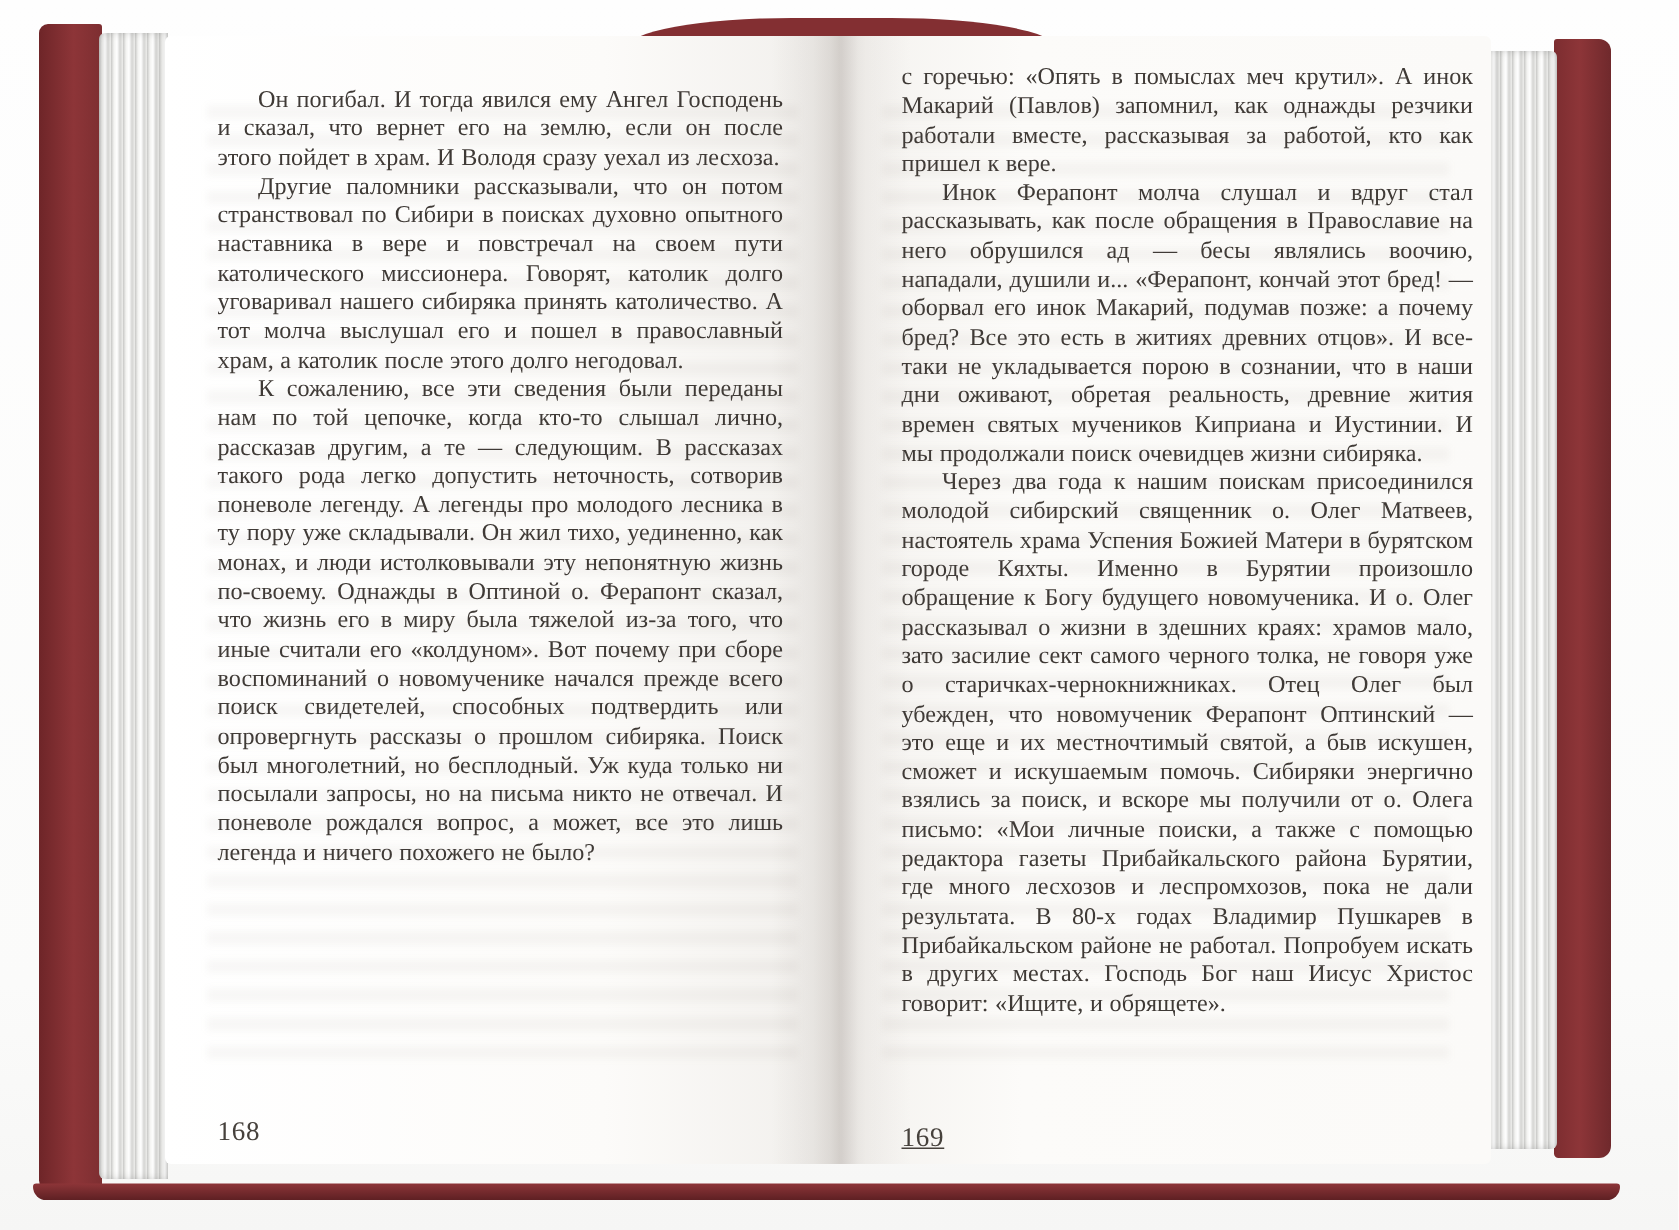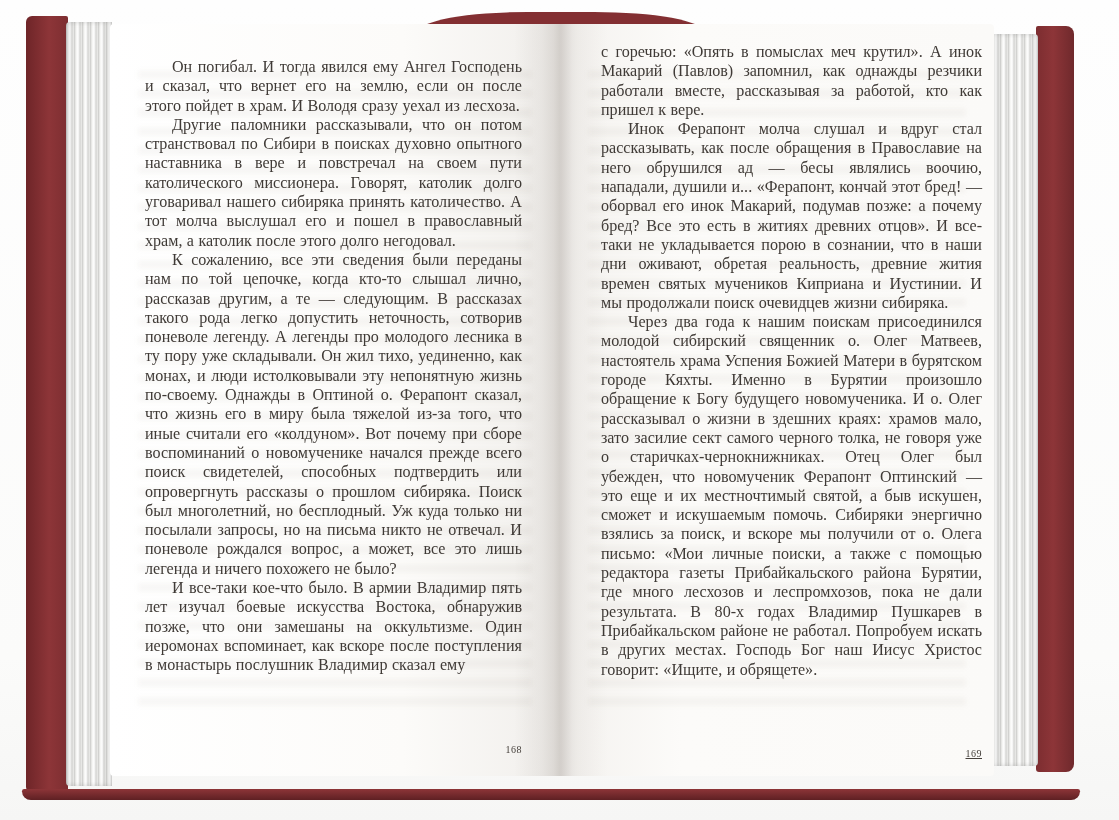--- a/index.html
+++ b/index.html
@@ -76,21 +76,21 @@
   .text {
     position:absolute; color:#3f3a36; font-size:16.1px; line-height:19.3px;
     text-align:justify; hyphens:auto; -webkit-hyphens:auto; word-spacing:0.4px;
   }
   .text-left  { left:145px; top:57px; width:377px; }
   .text-right { left:601px; top:42px; width:381px; }
   .text p { margin:0; text-indent:27px; }
   .text p.noindent { text-indent:0; }
 
   .pagenum {
-    position:absolute; font-size:10px; color:#46413c; text-align:right;
+    position:absolute; font-size:18px; color:#46413c; text-align:left;
     letter-spacing:0.5px;
   }
   .pagenum-left  { left:145px; top:744px; width:377px; }
   .pagenum-right { left:601px; top:748px; width:381px;text-decoration:underline; }
 </style>
 </head>
 <body>
 
 <div class="scene">
 
@@ -103,21 +103,20 @@
   <div class="edges edges-right"></div>
 
   <div class="page page-left"></div>
   <div class="page page-right"></div>
   <div class="gutter"></div>
 
   <div class="text text-left">
       <p>Он погибал. И тогда явился ему Ангел Господень и сказал, что вернет его на землю, если он после этого пойдет в храм. И Володя сразу уехал из лесхоза.</p>
       <p>Другие паломники рассказывали, что он потом странствовал по Сибири в поисках духовно опытного наставника в вере и повстречал на своем пути католического миссионера. Говорят, католик долго уговаривал нашего сибиряка принять католичество. А тот молча выслушал его и пошел в православный храм, а католик после этого долго негодовал.</p>
       <p>К сожалению, все эти сведения были переданы нам по той цепочке, когда кто-то слышал лично, рассказав другим, а те — следующим. В рассказах такого рода легко допустить неточность, сотворив поневоле легенду. А легенды про молодого лесника в ту пору уже складывали. Он жил тихо, уединенно, как монах, и люди истолковывали эту непонятную жизнь по-своему. Однажды в Оптиной о. Ферапонт сказал, что жизнь его в миру была тяжелой из-за того, что иные считали его «колдуном». Вот почему при сборе воспоминаний о новомученике начался прежде всего поиск свидетелей, способных подтвердить или опровергнуть рассказы о прошлом сибиряка. Поиск был многолетний, но бесплодный. Уж куда только ни посылали запросы, но на письма никто не отвечал. И поневоле рождался вопрос, а может, все это лишь легенда и ничего похожего не было?</p>
-      <p>И все-таки кое-что было. В армии Владимир пять лет изучал боевые искусства Востока, обнаружив позже, что они замешаны на оккультизме. Один иеромонах вспоминает, как вскоре после поступления в монастырь послушник Владимир сказал ему</p>
     </div>
 
   <div class="text text-right">
       <p class="noindent">с горечью: «Опять в помыслах меч крутил». А инок Макарий (Павлов) запомнил, как однажды резчики работали вместе, рассказывая за работой, кто как пришел к вере.</p>
       <p>Инок Ферапонт молча слушал и вдруг стал рассказывать, как после обращения в Православие на него обрушился ад — бесы являлись воочию, нападали, душили и... «Ферапонт, кончай этот бред! — оборвал его инок Макарий, подумав позже: а почему бред? Все это есть в житиях древних отцов». И все-таки не укладывается порою в сознании, что в наши дни оживают, обретая реальность, древние жития времен святых мучеников Киприана и Иустинии. И мы продолжали поиск очевидцев жизни сибиряка.</p>
       <p>Через два года к нашим поискам присоединился молодой сибирский священник о. Олег Матвеев, настоятель храма Успения Божией Матери в бурятском городе Кяхты. Именно в Бурятии произошло обращение к Богу будущего новомученика. И о. Олег рассказывал о жизни в здешних краях: храмов мало, зато засилие сект самого черного толка, не говоря уже о старичках-чернокнижниках. Отец Олег был убежден, что новомученик Ферапонт Оптинский — это еще и их местночтимый святой, а быв искушен, сможет и искушаемым помочь. Сибиряки энергично взялись за поиск, и вскоре мы получили от о. Олега письмо: «Мои личные поиски, а также с помощью редактора газеты Прибайкальского района Бурятии, где много лесхозов и леспромхозов, пока не дали результата. В 80-х годах Владимир Пушкарев в Прибайкальском районе не работал. Попробуем искать в других местах. Господь Бог наш Иисус Христос говорит: «Ищите, и обрящете».</p>
     </div>
 
   <div class="pagenum pagenum-left">168</div>
 

